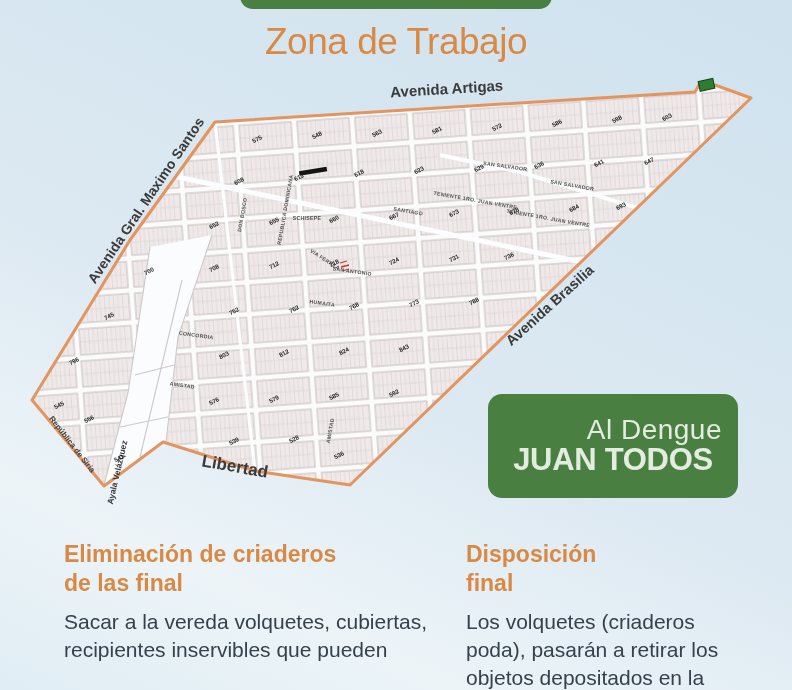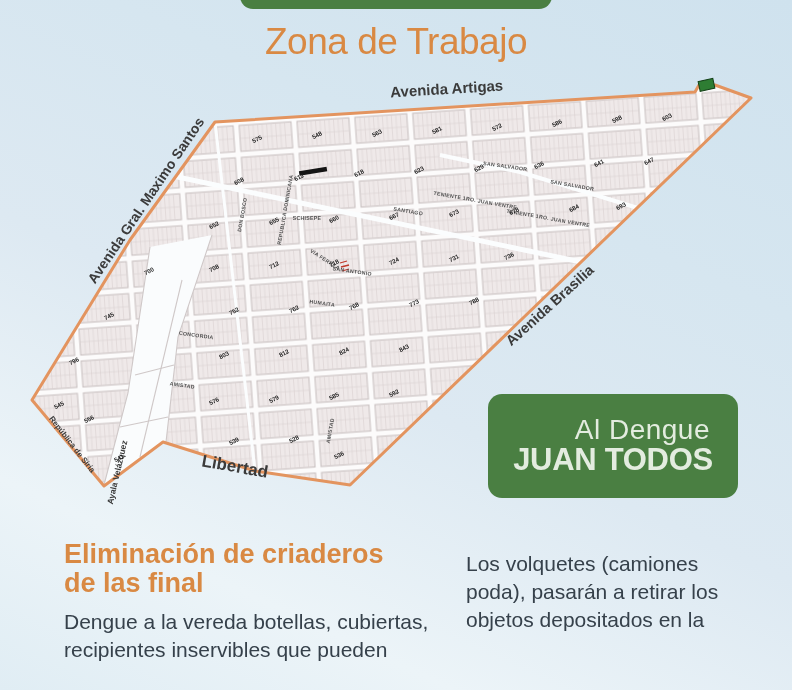--- a/index.html
+++ b/index.html
@@ -16,26 +16,26 @@
     position:absolute;left:0;top:21px;width:100%;text-align:center;
     font-size:37px;font-weight:400;letter-spacing:-0.5px;color:#d98943;
   }
   .map-svg{position:absolute;left:0;top:75px;}
   .badge{
     position:absolute;left:488px;top:394px;width:250px;height:104px;
     background:#4a7f42;border-radius:14px;
     display:flex;flex-direction:column;justify-content:center;align-items:center;
     color:#e3ecdf;
   }
-  .badge-line1{font-size:28px;font-weight:300;letter-spacing:0.5px;align-self:flex-end;margin-right:28px;line-height:1.05;}
+  .badge-line1{font-size:28px;font-weight:300;letter-spacing:0.5px;align-self:flex-end;margin-right:16px;line-height:1.05;}
   .badge-line-bold{font-size:31px;font-weight:800;letter-spacing:-0.3px;line-height:1.06;}
   .col{position:absolute;top:540px;}
   .col-left{left:64px;width:370px;}
   .col-right{left:466px;width:290px;}
-  .col h2{margin:0;font-size:27px;line-height:29px;font-weight:800;color:#d98943;}
+  .col h2{margin:0;font-size:23px;line-height:29px;font-weight:800;color:#d98943;}
   .col .body{margin-top:10px;font-size:21px;line-height:28px;color:#36414b;}
   .col .body div{white-space:nowrap;}
 </style>
 </head>
 <body>
 
 <div class="page">
 
   <div class="top-bar"></div>
 
@@ -173,28 +173,30 @@
     <div class="badge-line1">Al Dengue</div>
     <div class="badge-line-bold">JUAN TODOS</div>
   </div>
 
   <div class="col col-left">
     <h2>
         <div>Eliminación de criaderos</div>
         <div>de las final</div>
       </h2>
     <div class="body">
-        <div>Dengue a la vereda botellas, cubiertas,</div>
+        <div>Sacar a la vereda volquetes, cubiertas,</div>
         <div>recipientes inservibles que pueden</div>
       </div>
   </div>
 
   <div class="col col-right">
     <h2>
+        <div>Disposición</div>
+        <div>final</div>
       </h2>
     <div class="body">
-        <div>Los volquetes (camiones</div>
+        <div>Los volquetes (criaderos</div>
         <div>poda), pasarán a retirar los</div>
         <div>objetos depositados en la</div>
       </div>
   </div>
 
 </div>
 
 </body></html>

